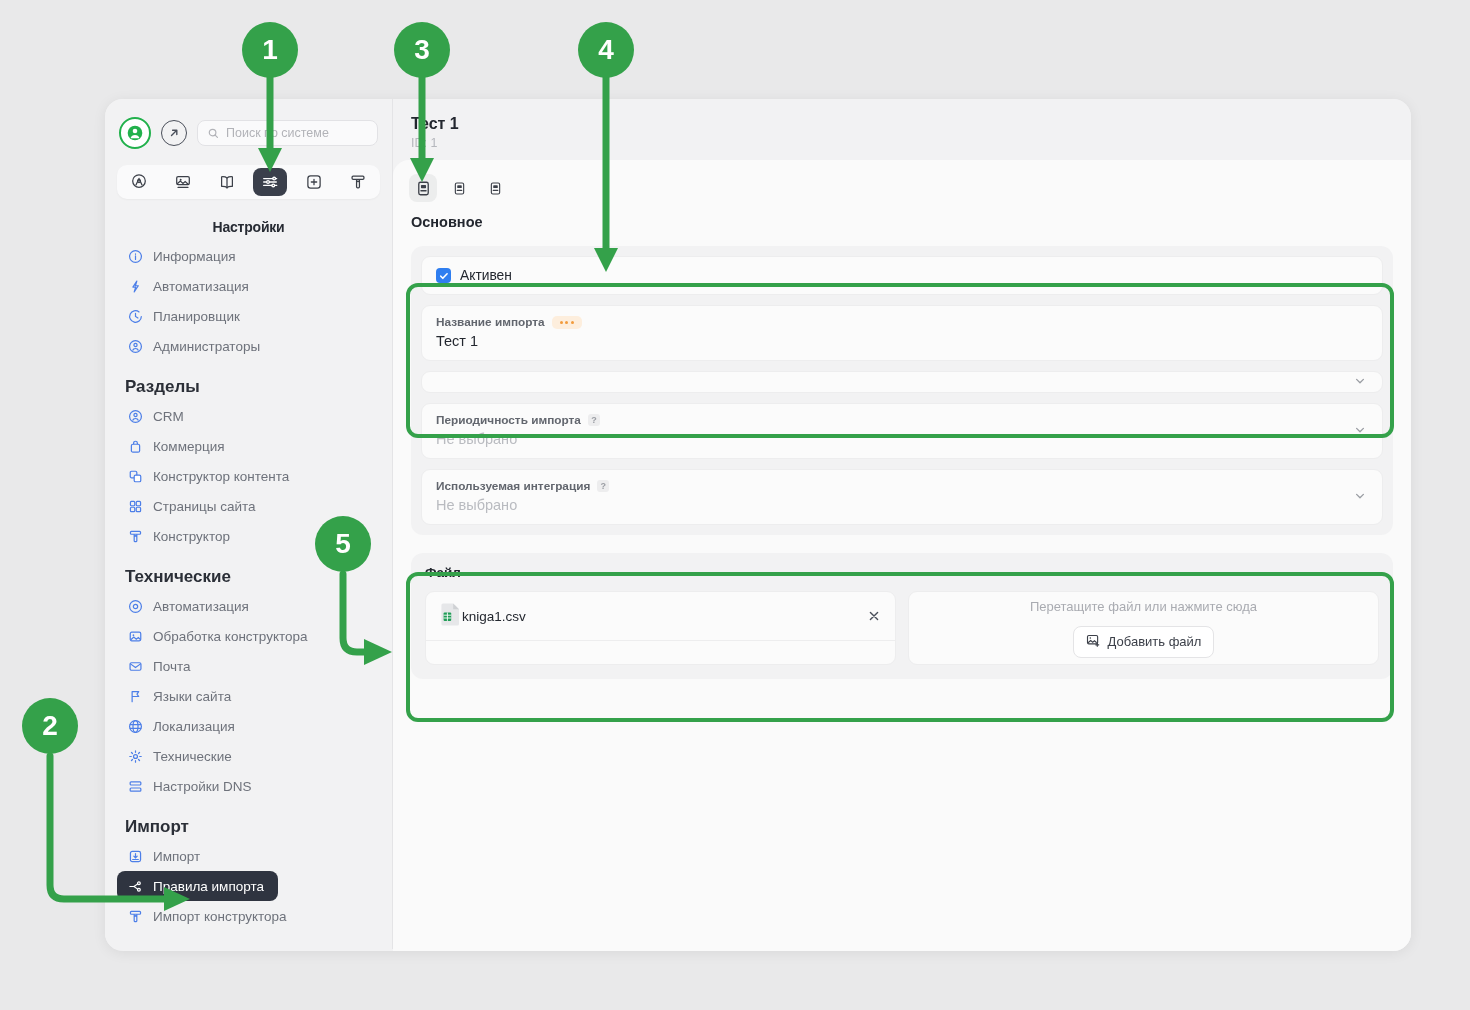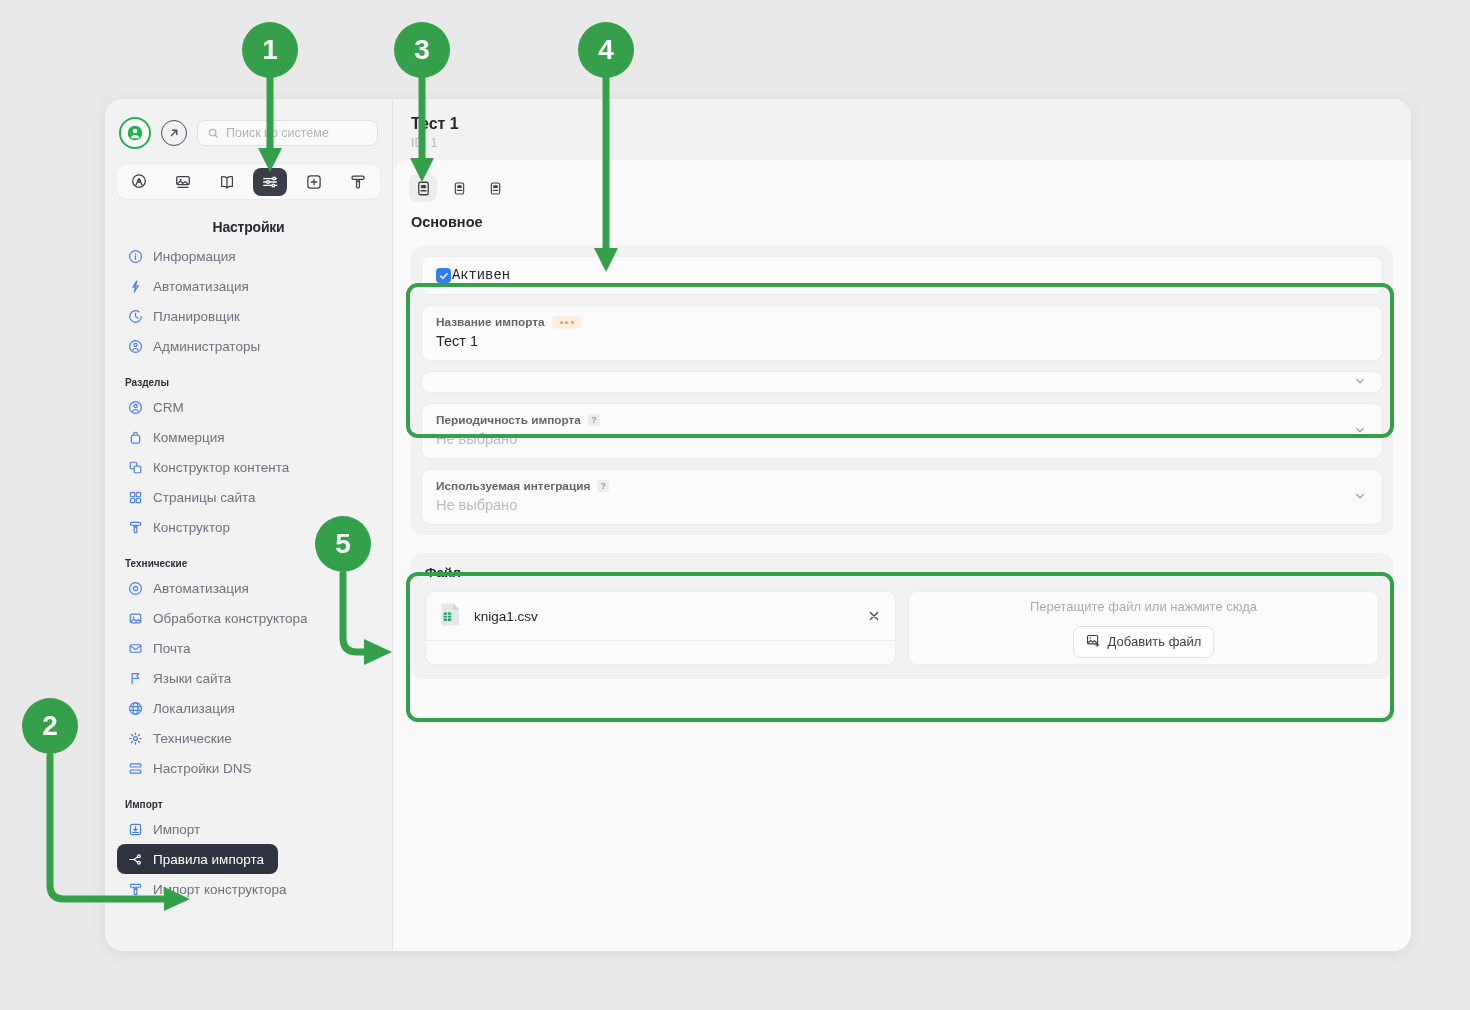--- a/index.html
+++ b/index.html
@@ -59,21 +59,21 @@
     color:#3c4049;
   }
   .iconbar .ib.active{background:#3a3f4b;color:#fff;}
   .nav{padding:0 12px;margin-top:14px;}
   .nav h3{
     margin:0;padding:6px 8px 6px 8px;
     font-size:14px;font-weight:700;color:#272b33;letter-spacing:-.2px;text-align:center;
   }
   .nav .grp{
     margin:16px 0 4px 0;padding:0 8px;
-    font-size:10px;font-weight:700;color:#2b2f37;
+    font-size:17px;font-weight:700;color:#2b2f37;
   }
   .nav-item{
     display:flex;align-items:center;gap:10px;
     height:30px;padding:0 10px;border-radius:8px;
     font-size:13.5px;color:#6e727b;margin-bottom:0px;
   }
   .nav-item .ni-ico{
     width:16px;height:16px;display:flex;align-items:center;justify-content:center;
     color:#4d7fe8;flex:0 0 auto;
   }
@@ -101,21 +101,21 @@
     margin:12px 0 0 18px;font-size:14.5px;font-weight:700;color:#23272f;
   }
   .card{
     margin:16px 18px 0 18px;background:#f2f2f3;border-radius:12px;padding:10px;
   }
   .row{
     background:#fbfbfb;border:1px solid #ededee;border-radius:9px;
     padding:9px 14px 11px 14px;margin-bottom:10px;position:relative;
   }
   .row:last-child{margin-bottom:0;}
-  .row.check{display:flex;align-items:center;gap:1px;padding:11px 14px;font-family:Liberation Mono, monospace;}
+  .row.check{display:flex;align-items:center;gap:9px;padding:11px 14px;}
   .lbl{
     font-size:11.8px;color:#62666e;display:flex;align-items:center;gap:7px;
     margin-bottom:4px;
     font-weight:bold;
   }
   .val{font-size:14.5px;color:#23272f;}
   .val.ph{color:#b9bbc0;}
   .badge-dots{
     background:#fdeedd;border-radius:5px;height:13px;min-width:22px;
     display:inline-flex;align-items:center;justify-content:center;gap:2.5px;
@@ -136,21 +136,21 @@
   }
   .file-card{
     margin:18px 18px 0 18px;background:#f2f2f3;border-radius:12px;padding:12px 14px 14px 14px;
   }
   .file-card h4{margin:0 0 11px 0;font-size:13.5px;font-weight:700;color:#23272f;}
   .file-grid{display:flex;gap:12px;}
   .file-list{
     flex:1;background:#fbfbfb;border:1px solid #ededee;border-radius:9px;min-height:72px;
   }
   .file-row{
-    display:flex;align-items:center;gap:12px;
+    display:flex;align-items:center;
     padding:9px 14px;border-bottom:1px solid #ededee;
   }
   .file-name{flex:1;font-size:13.5px;color:#23272f;}
   .x-btn{color:#4a4f5a;display:flex;align-items:center;}
   .drop{
     flex:1;background:#fbfbfb;border:1px solid #ededee;border-radius:9px;
     display:flex;flex-direction:column;align-items:center;justify-content:center;gap:12px;
     min-height:72px;
   }
   .drop .hint{font-size:13px;color:#a9abb1;}

